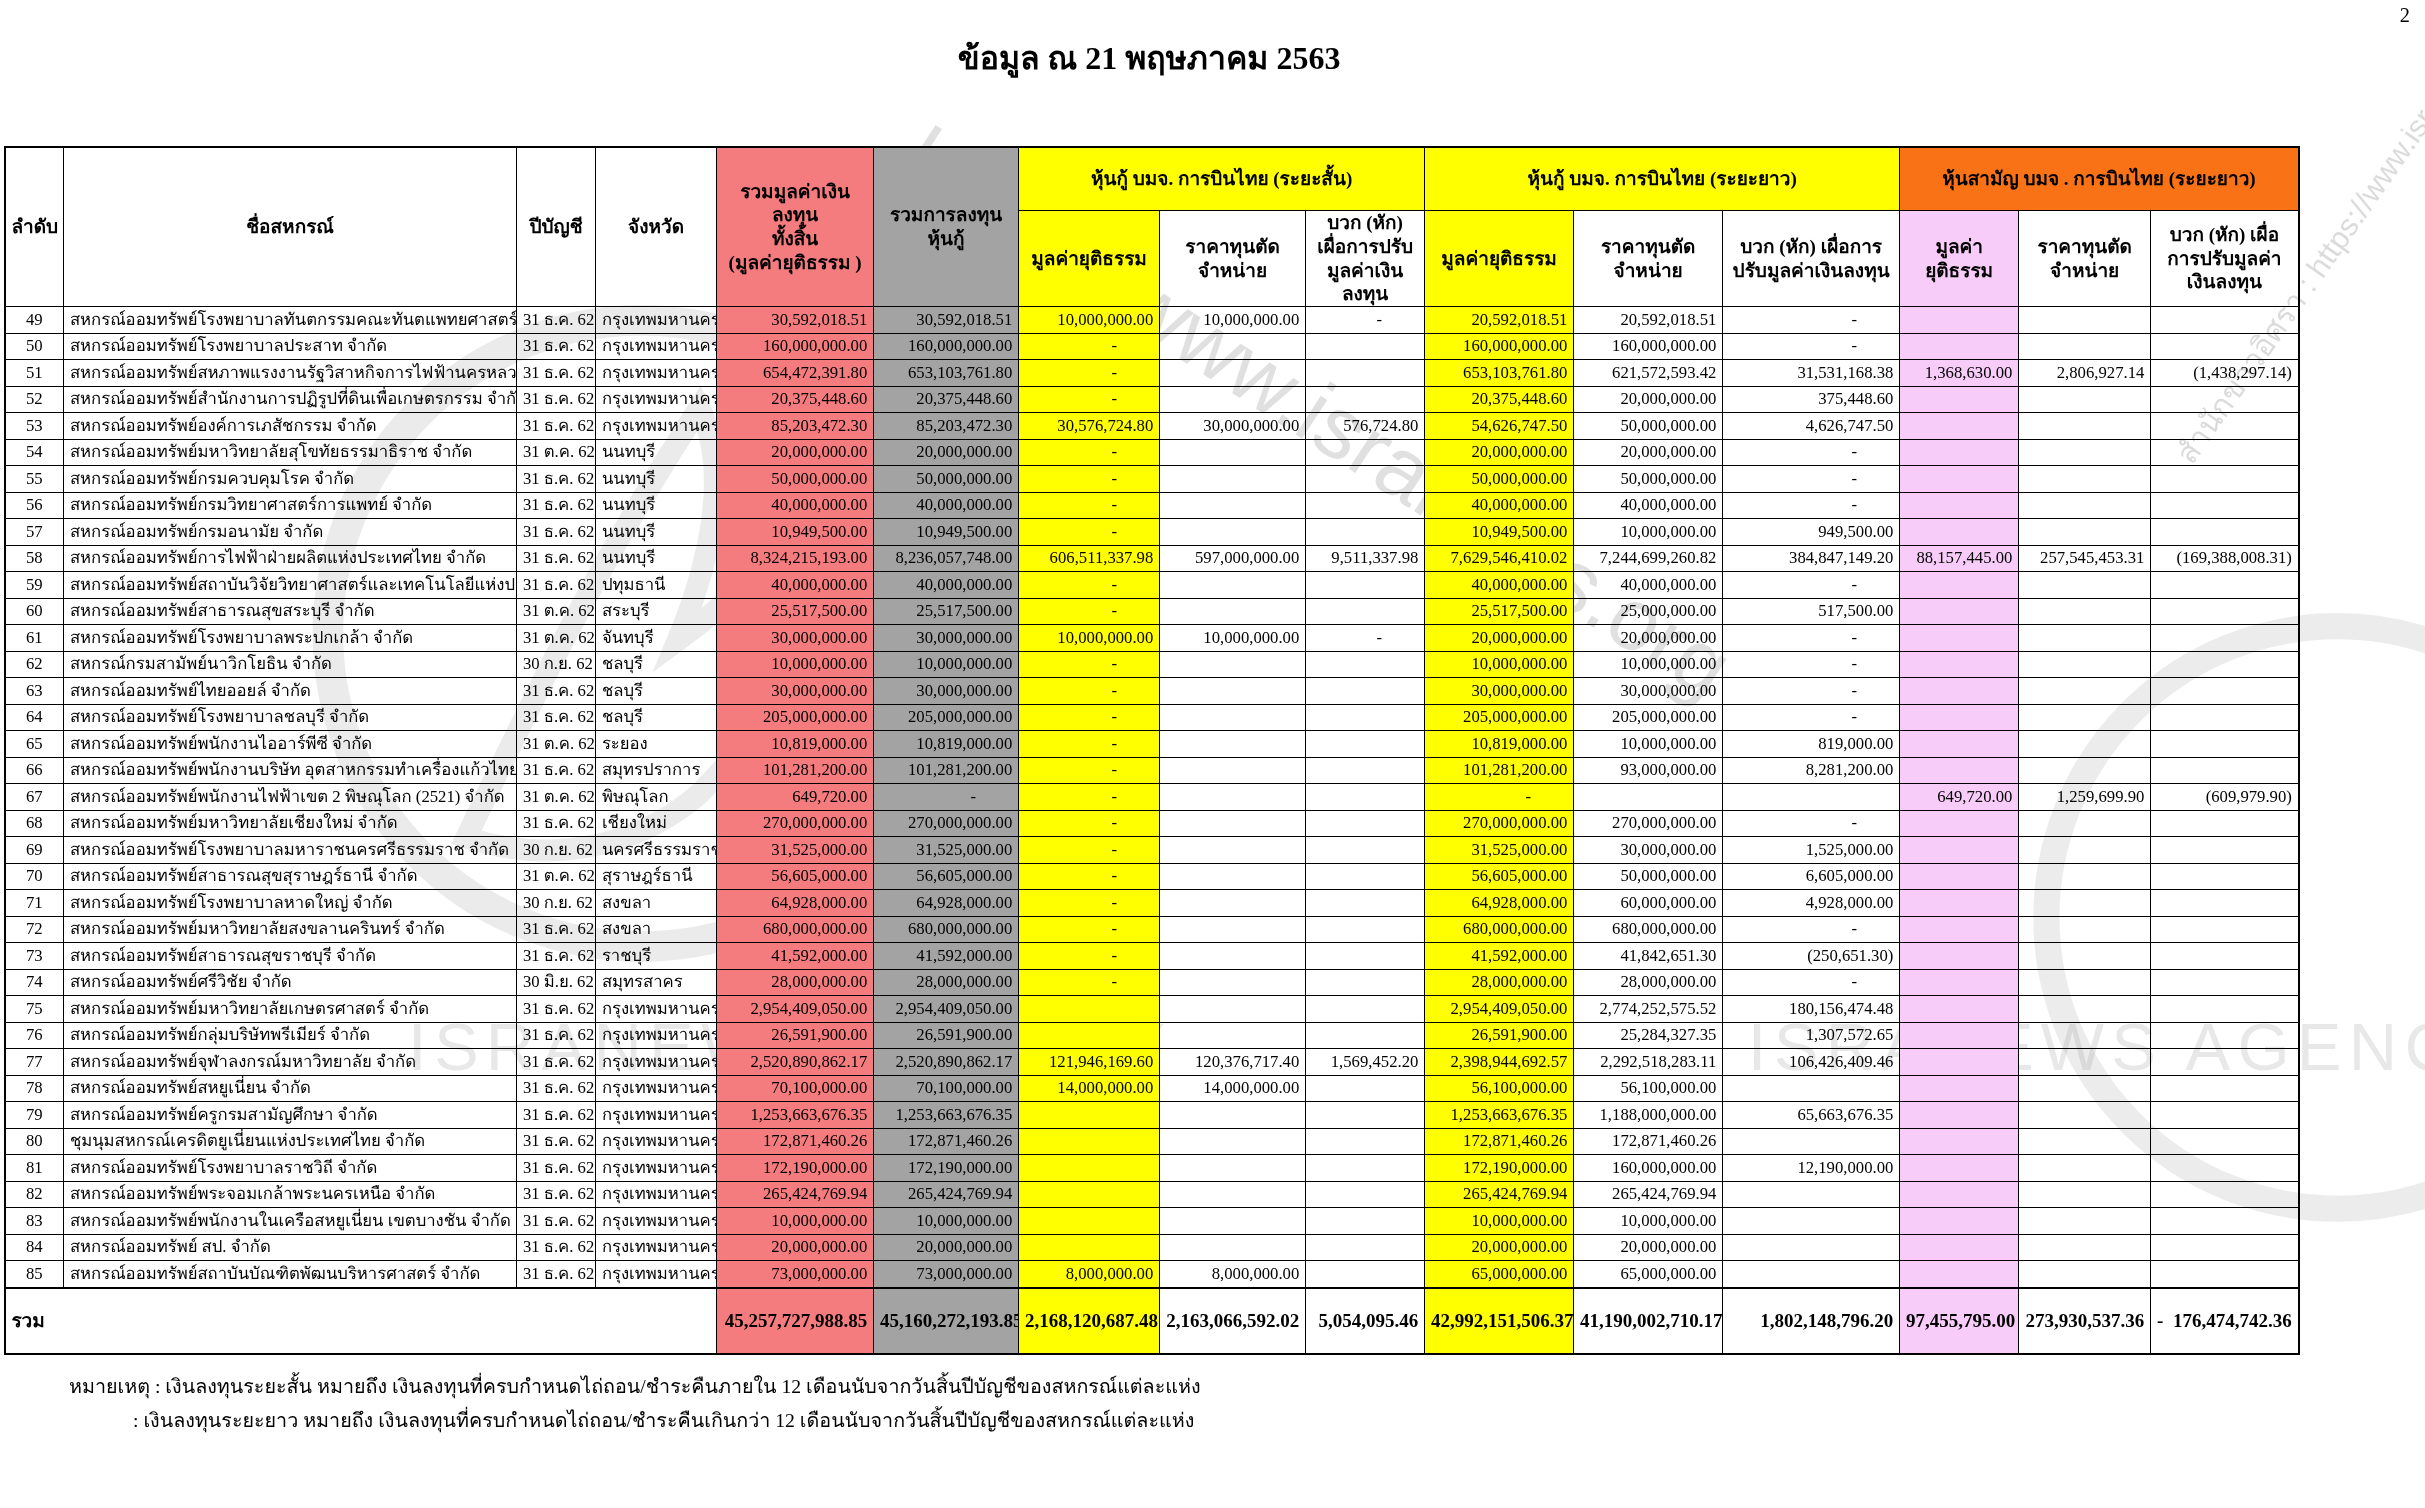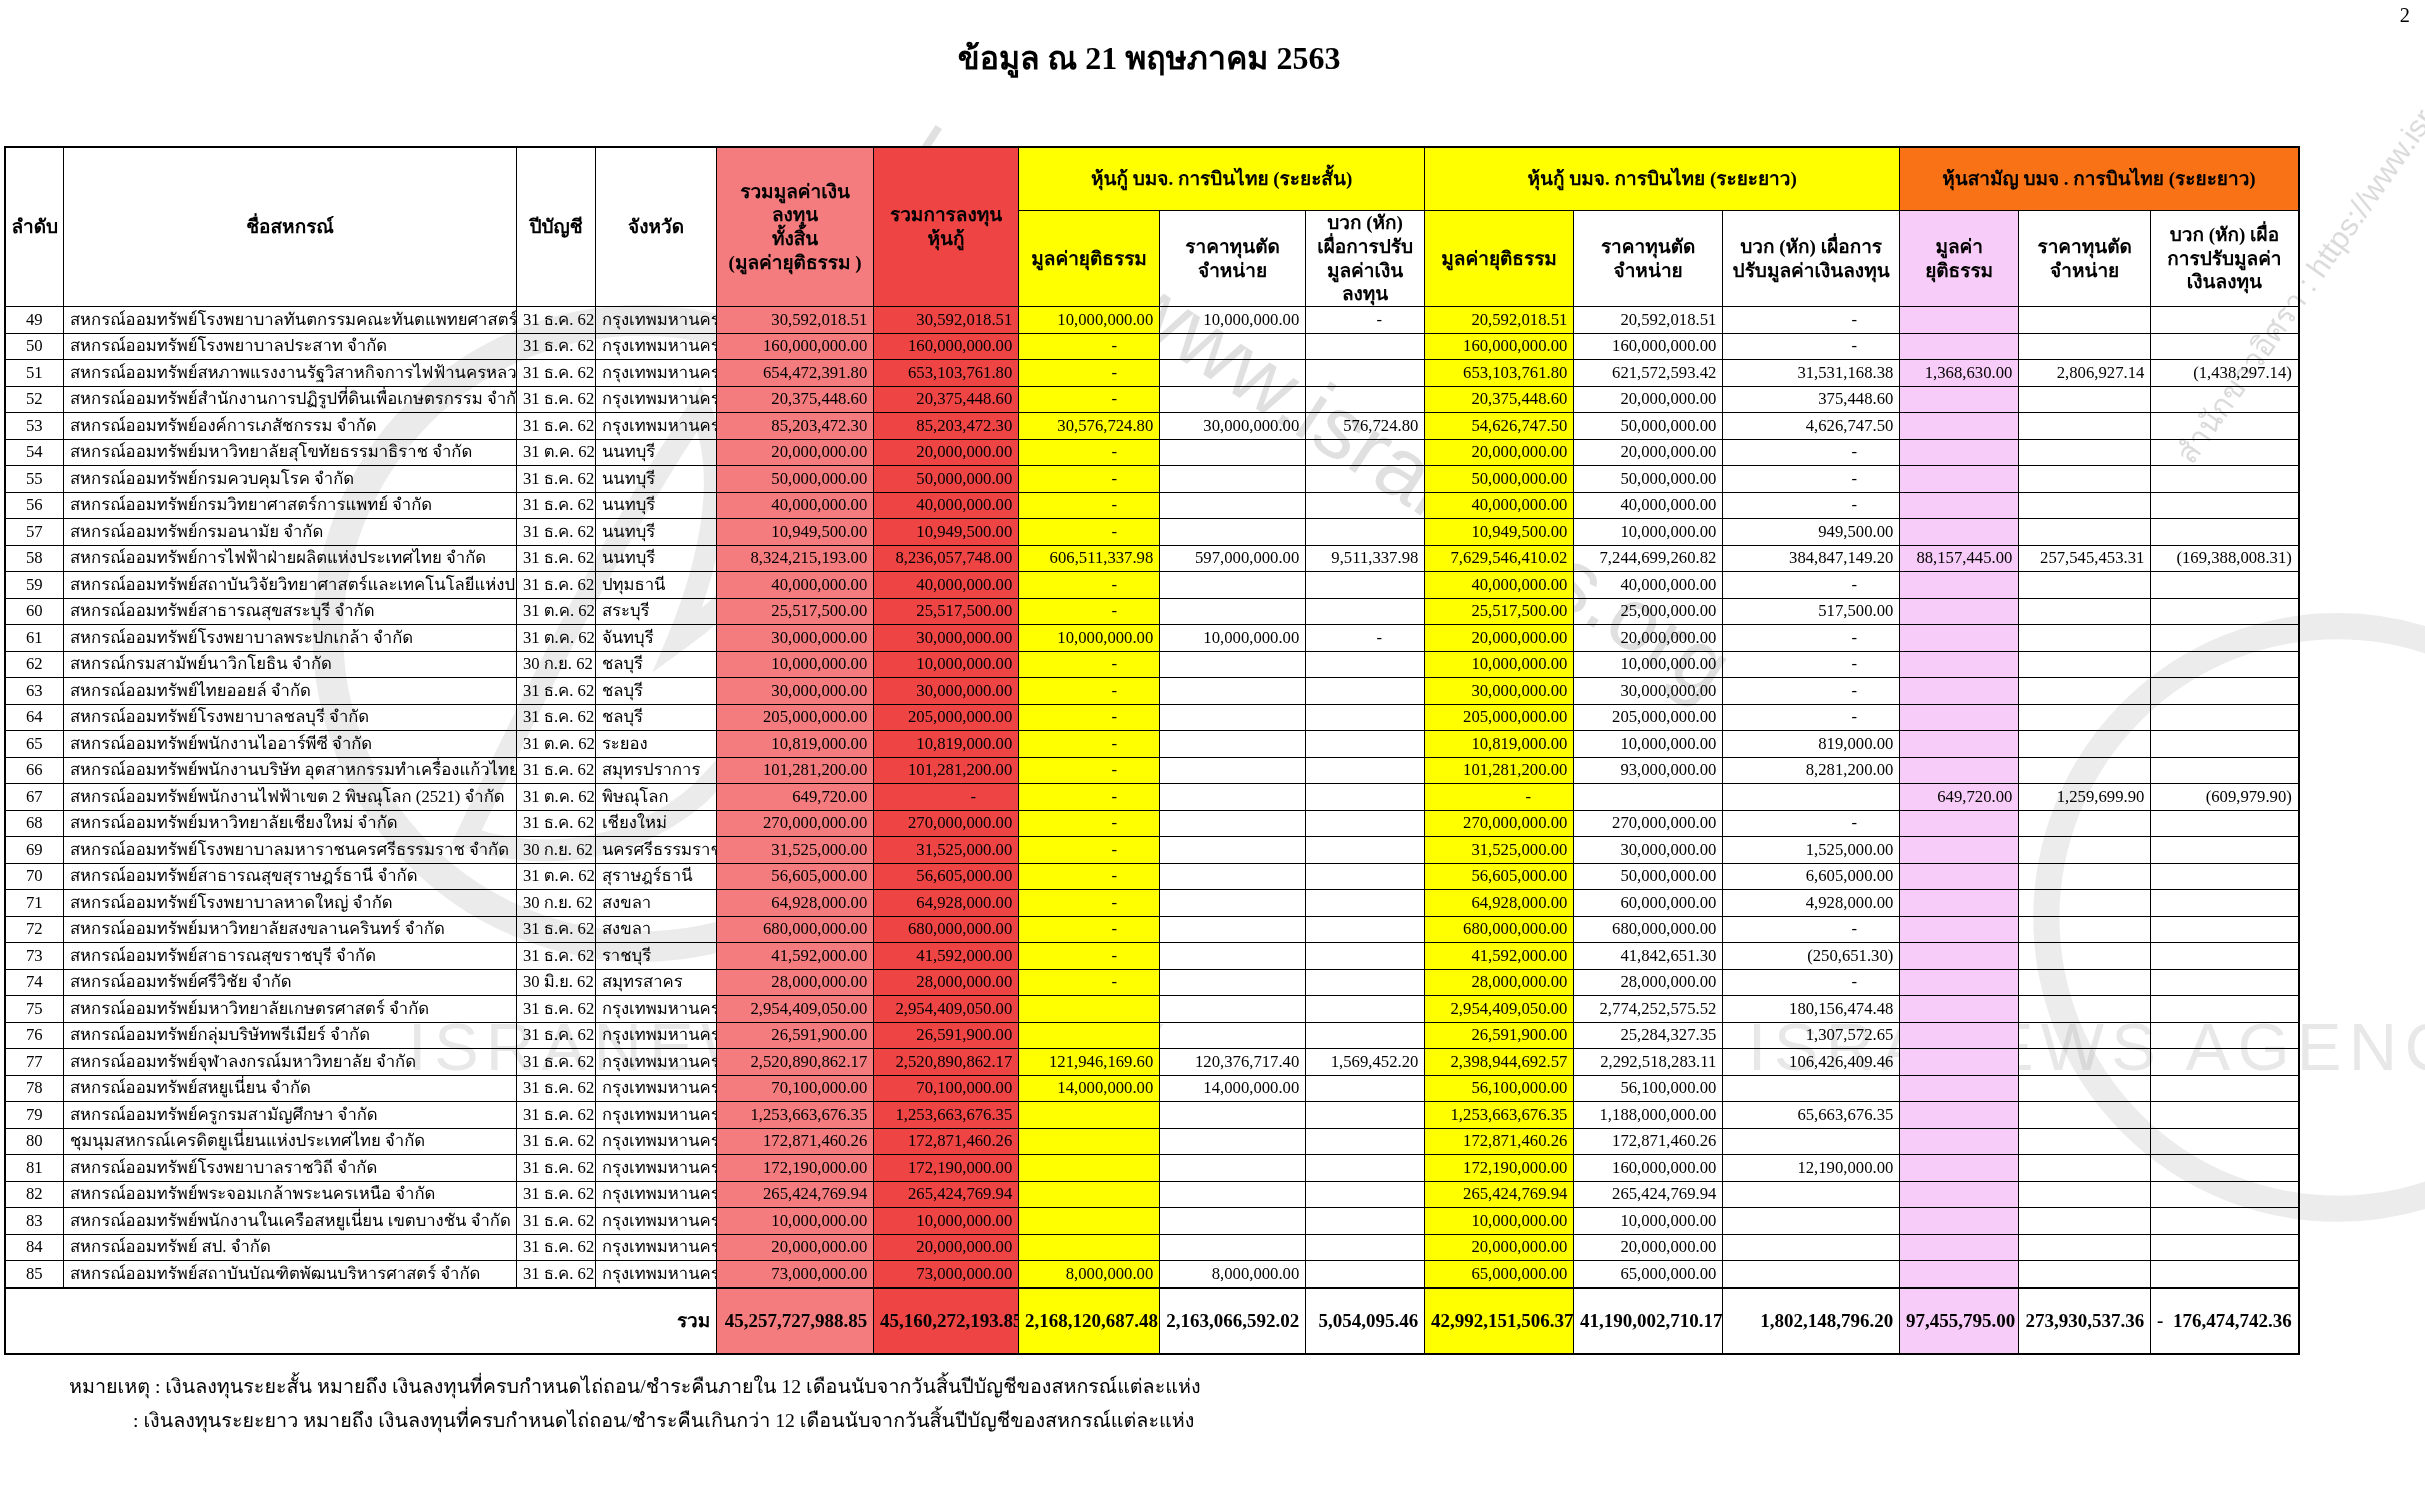--- a/index.html
+++ b/index.html
@@ -25,25 +25,25 @@
   thead th{font-size:19px;font-weight:bold;text-align:center;white-space:pre-line;line-height:1.25;}
   tr.group-row th{height:62px;}
   tr.sub-row th{height:93px;}
   tbody td{height:25.5px;font-size:16.7px;line-height:1.05;white-space:nowrap;}
   tbody td.left{text-align:left;}
   tbody td.ctr{text-align:center;}
   tbody td.num{text-align:right;}
   tbody td.dash{padding-right:42px;}
   tr.total-row td{height:64px;font-size:19px;font-weight:bold;border-top:2.2px solid #000;}
   .c-pink{background:#f57c7e;}
-  .c-green{background:#ef4444;}
+  .c-green{background:#a3a3a3;}
   .c-yel{background:#ffff00;}
   .c-mag{background:#f97316;}
   .c-lpink{background:#f8ccf8;}
-  .total-label{text-align:right;margin-left:9px;}
+  .total-label{text-align:left;margin-left:9px;}
   .split-cell-inner{display:flex;justify-content:space-between;align-items:center;}
 
   .footnotes{position:absolute;left:69px;top:1369px;font-size:19.7px;line-height:1.75;}
   .footnote-line2{padding-left:64px;}
 
   .watermark{position:absolute;left:0;top:0;width:2426px;height:1508px;pointer-events:none;}
 </style>
 </head>
 <body>
 

